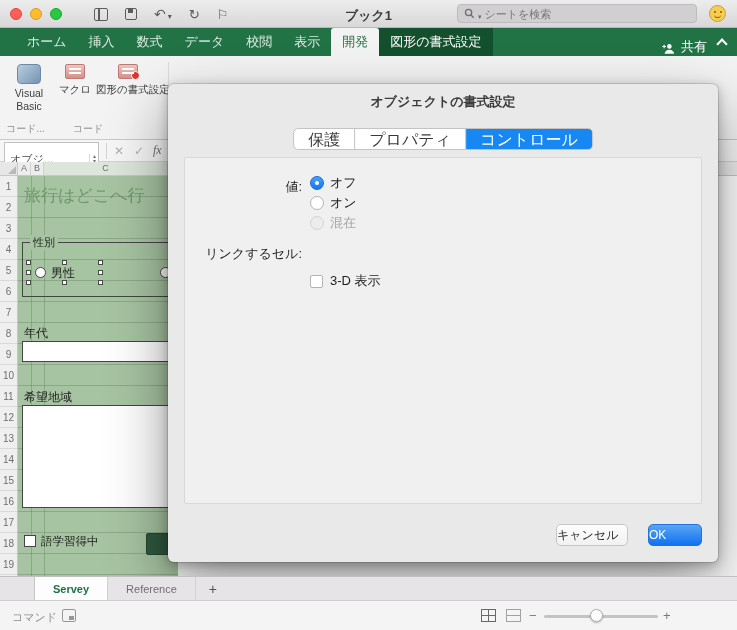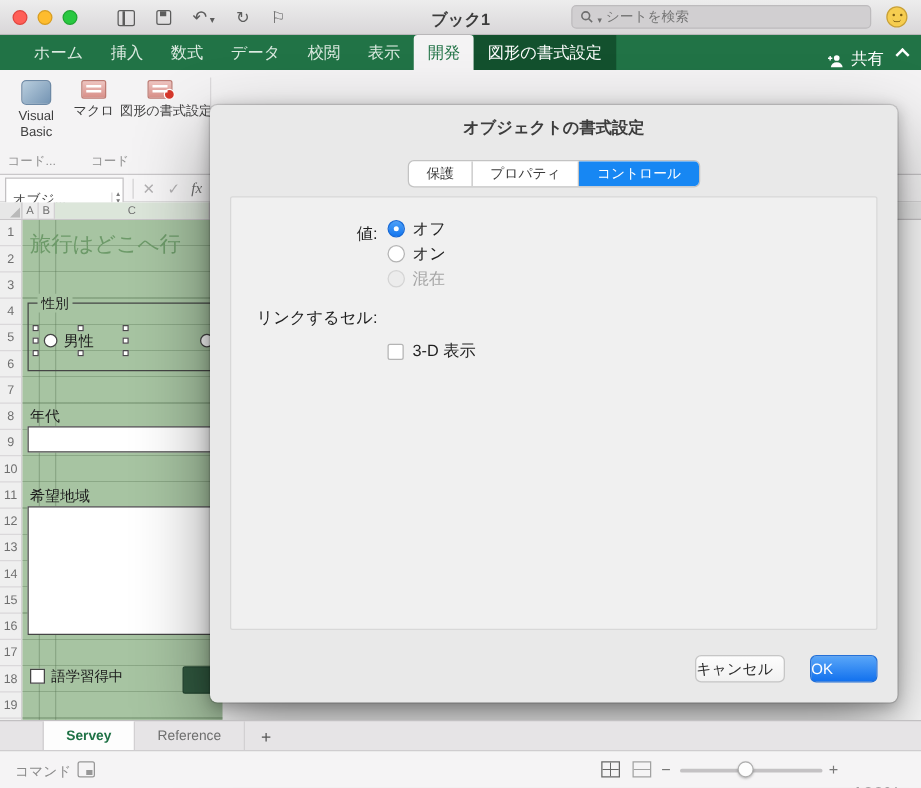--- a/index.html
+++ b/index.html
@@ -97,21 +97,21 @@
   .sheet-label{position:absolute;font-size:12px;color:#1d1d1d;white-space:nowrap}
   .sheet-input{position:absolute;background:#fff;border:1px solid #454545}
   .sheet-check{position:absolute;width:12px;height:12px;border:1px solid #454545;background:#fff}
   .sheet-btn-dark{position:absolute;left:128px;top:357px;width:44px;height:22px;background:#30583f;border-radius:2px;border:1px solid #254732}
 
   
   .dialog{position:absolute;left:168px;top:84px;width:550px;height:478px;background:#e9e9e9;border-radius:6px;
     box-shadow:0 25px 60px rgba(0,0,0,.42),0 3px 12px rgba(0,0,0,.28),0 0 0 1px rgba(0,0,0,.12)}
   .dlg-title{position:absolute;left:0;right:0;top:9px;text-align:center;font-size:13px;font-weight:700;color:#3d3d3d}
   .seg{position:absolute;top:44px;left:50%;transform:translateX(-50%);display:flex;height:22px;border:1px solid #c3c3c3;border-radius:5px;overflow:hidden;background:#fff}
-  .seg-btn{padding:0 14px;line-height:21px;font-size:11px;color:#3a3a3a;border-right:1px solid #c3c3c3;white-space:nowrap}
+  .seg-btn{padding:0 14px;line-height:21px;font-size:16px;color:#3a3a3a;border-right:1px solid #c3c3c3;white-space:nowrap}
   .seg-btn:last-child{border-right:none}
   .seg-btn.active{background:#1787f3;color:#fff}
   .panel{position:absolute;left:16px;right:16px;top:73px;bottom:58px;background:#f0f0f0;border:1px solid #d8d8d8;border-radius:2px}
   .dlg-label{position:absolute;left:0;width:134px;text-align:right;font-size:13px;color:#1f1f1f;white-space:nowrap}
   .opt{position:absolute;left:142px;display:flex;align-items:center;gap:6px;font-size:13px;color:#1f1f1f}
   .radio{width:14px;height:14px;border-radius:50%;background:#fff;border:1px solid #b4b4b4;position:relative;flex:none}
   .radio.sel{background:linear-gradient(#4da0f7,#1376ef);border-color:#1769d6}
   .radio.sel::after{content:"";position:absolute;left:4px;top:4px;width:4px;height:4px;border-radius:50%;background:#fff}
   .radio.dis{background:#ececec;border-color:#d4d4d4}
   .opt .dis-label{color:#a5a5a5}

